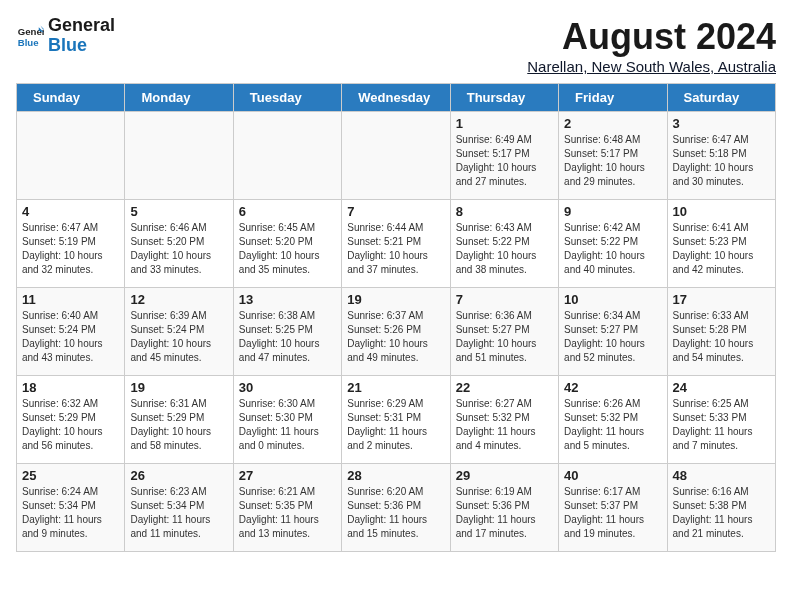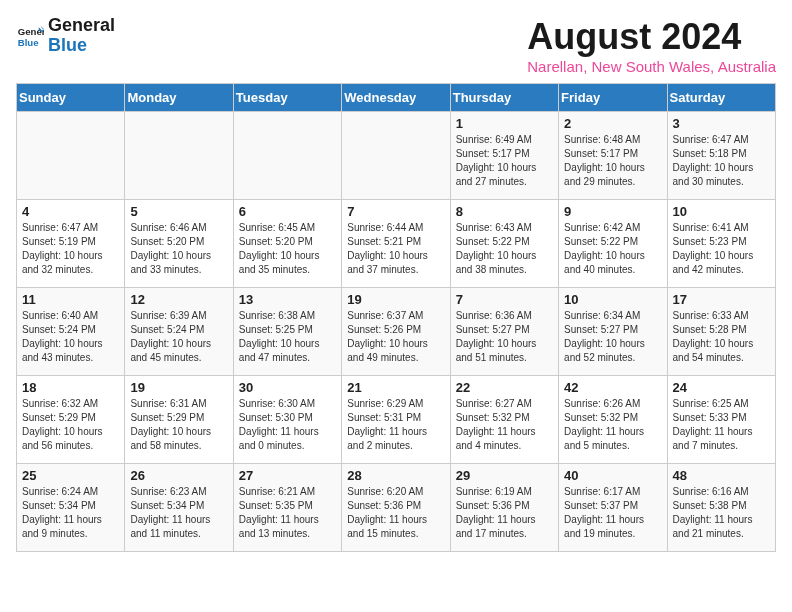--- a/index.html
+++ b/index.html
@@ -26,41 +26,43 @@
       font-weight: bold;
       color: #1a1a1a;
       line-height: 1.1;
     }
     .logo-text .blue { color: #1a75bb; }
     .logo-icon {
       width: 28px;
       height: 28px;
     }
     .title-block {
+      text-align: right;
     }
     .calendar-title {
       font-size: 36px;
       font-weight: bold;
       color: #1a1a1a;
     }
     .calendar-subtitle {
       font-size: 15px;
-      color: #ec4899;
+      color: #0f172a;
+      text-decoration: underline;
     }
     table {
       width: 100%;
       border-collapse: collapse;
       table-layout: fixed;
     }
     thead th {
       background-color: #2a7bbf;
       color: #fff;
       font-size: 13px;
       font-weight: bold;
-      padding: 6px 2px;
+      padding: 6px 16px;
       text-align: left;
       border: 1px solid #ccc;
     }
     td {
       border: 1px solid #ccc;
       vertical-align: top;
       padding: 4px 5px;
       font-size: 10.5px;
       color: #222;
       height: 88px;

